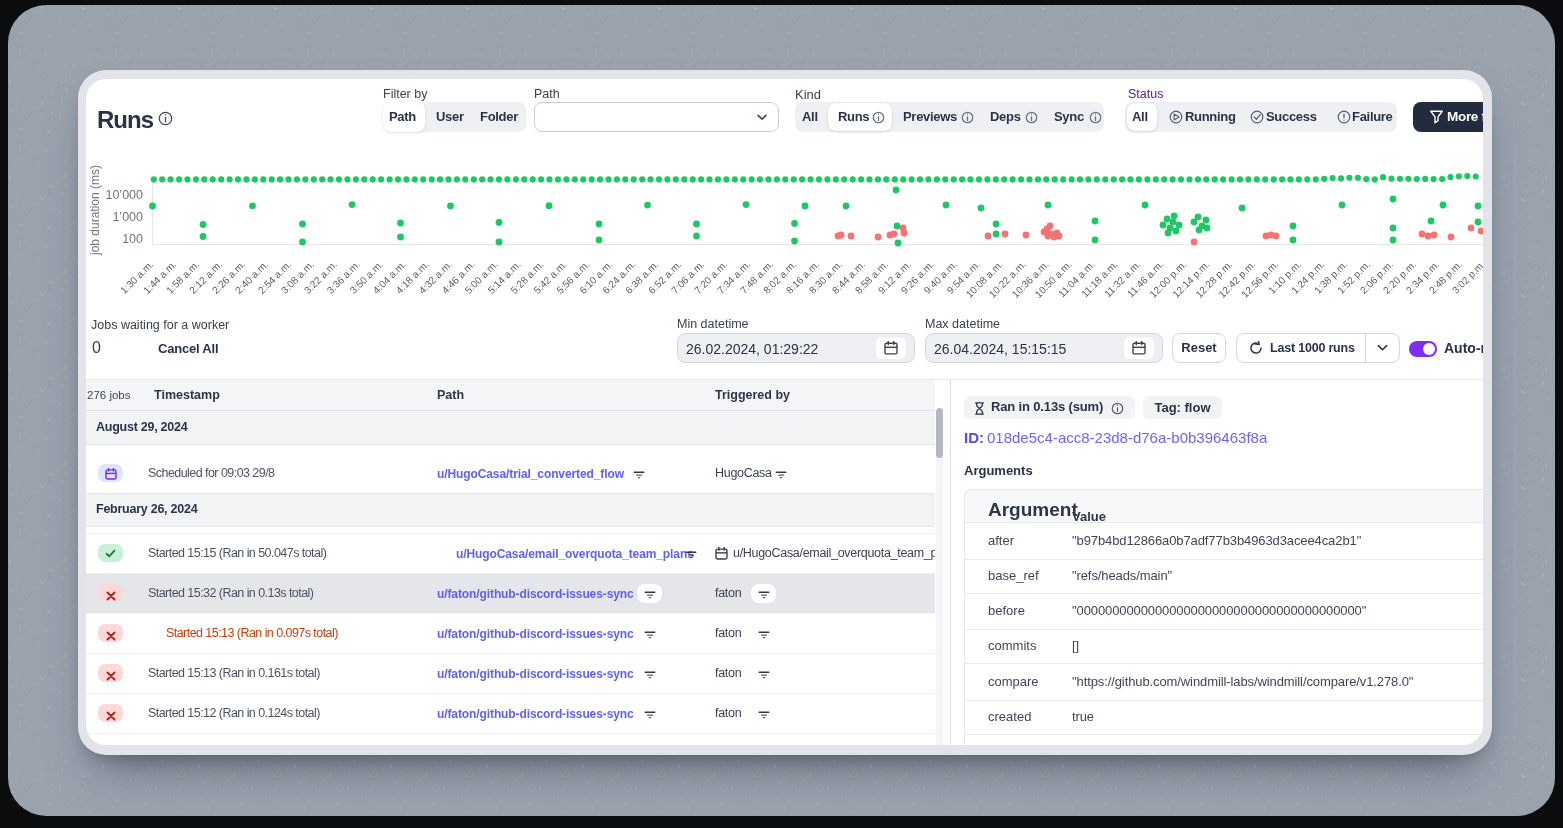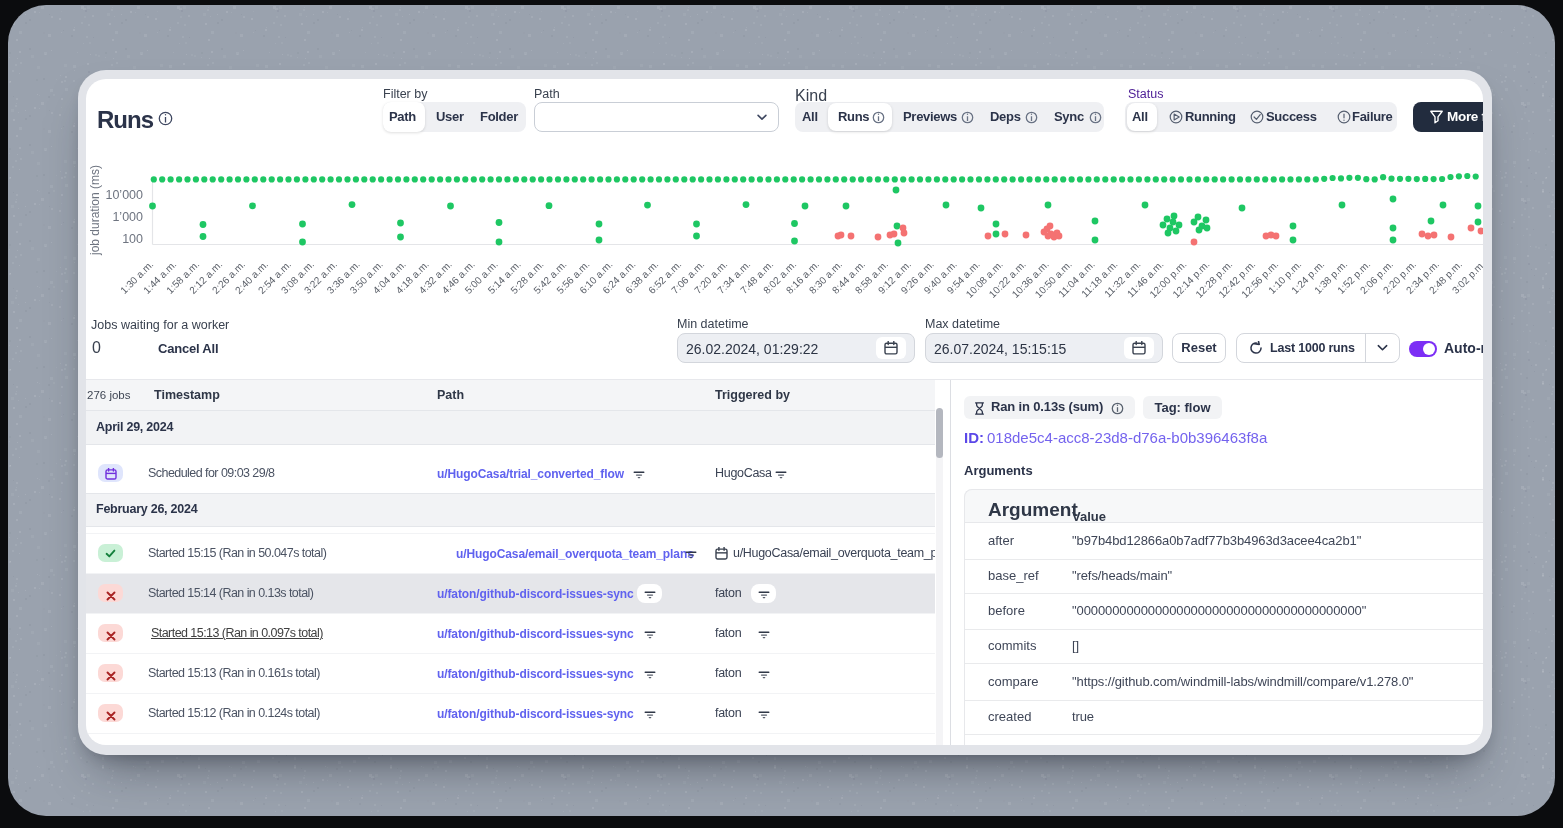--- a/index.html
+++ b/index.html
@@ -105,21 +105,21 @@
 <div style="position:absolute;left:78px;top:70px;width:1414px;height:685px;border-radius:28px;background:#e2e4e9;box-shadow:0 25px 45px -18px rgba(22,26,36,0.5),0 8px 16px -8px rgba(22,26,36,0.28);"></div>
 <div id="card" style="position:absolute;left:86px;top:79px;width:1397px;height:666px;border-radius:20px;background:#ffffff;overflow:hidden;">
 <div style="position:absolute;left:11px;top:27px;font-size:24px;font-weight:700;color:#2b3349;letter-spacing:-1px;">Runs</div>
     <div style="position:absolute;left:72px;top:32px;"><svg width="15" height="15" viewBox="0 0 15 15">
         <circle cx="7.5" cy="7.5" r="6.2" fill="none" stroke="#3e4760" stroke-width="1.3"></circle>
         <line x1="7.5" y1="6.0" x2="7.5" y2="11.4" stroke="#3e4760" stroke-width="1.3"></line>
         <circle cx="7.5" cy="3.75" r="0.7150000000000001" fill="#3e4760"></circle>
       </svg></div>
     <div style="position:absolute;left:297px;top:8px;font-size:12.5px;color:#39414f;">Filter by</div>
     <div style="position:absolute;left:448px;top:8px;font-size:12.5px;color:#39414f;">Path</div>
-    <div style="position:absolute;left:709px;top:8px;font-size:16px;color:#39414f;">Kind</div>
+    <div style="position:absolute;left:709px;top:8px;font-size:13px;color:#39414f;">Kind</div>
     <div style="position:absolute;left:1042px;top:8px;font-size:12.5px;color:#4c1d95;">Status</div>
     <div style="position:absolute;left:297px;top:23px;width:143px;height:30px;background:#eff0f3;border-radius:8px;"></div>
     <div style="position:absolute;left:297px;top:23px;width:42px;height:30px;background:#fff;border-radius:8px;box-shadow:0 1px 3px rgba(0,0,0,0.13);"></div>
     <div style="position:absolute;left:303px;top:23px;font-size:13px;font-weight:700;color:#2b3349;letter-spacing:-0.3px;height:30px;line-height:30px;white-space:nowrap;">Path</div>
     <div style="position:absolute;left:350px;top:23px;font-size:13px;font-weight:700;color:#2b3349;letter-spacing:-0.3px;height:30px;line-height:30px;white-space:nowrap;">User</div>
     <div style="position:absolute;left:394px;top:23px;font-size:13px;font-weight:700;color:#2b3349;letter-spacing:-0.3px;height:30px;line-height:30px;white-space:nowrap;">Folder</div>
     <div style="position:absolute;left:448px;top:23px;width:245px;height:30px;background:#fff;border:1px solid #c9ced6;border-radius:8px;"></div>
     <div style="position:absolute;left:669px;top:31px;"><svg width="14" height="14" viewBox="0 0 14 14">
         <path d="M3.08 5.32 L7.0 9.1 L10.92 5.32" fill="none" stroke="#3e4760" stroke-width="1.6" stroke-linecap="round" stroke-linejoin="round"></path>
       </svg></div>
@@ -495,21 +495,21 @@
     <div style="position:absolute;left:600px;top:262px;font-size:14px;color:#2c3444;">26.02.2024, 01:29:22</div>
     <div style="position:absolute;left:790px;top:258px;width:30px;height:22px;background:#fff;border-radius:6px;"></div>
     <div style="position:absolute;left:798px;top:262px;"><svg width="14" height="14" viewBox="0 0 14 14">
         <rect x="1.0" y="2.24" width="12.0" height="10.64" rx="1.6" fill="none" stroke="#39414f" stroke-width="1.4"></rect>
         <line x1="1.0" y1="6.3" x2="13.0" y2="6.3" stroke="#39414f" stroke-width="1.4"></line>
         <line x1="4.2" y1="0.28" x2="4.2" y2="3.5" stroke="#39414f" stroke-width="1.4" stroke-linecap="round"></line>
         <line x1="9.799999999999999" y1="0.28" x2="9.799999999999999" y2="3.5" stroke="#39414f" stroke-width="1.4" stroke-linecap="round"></line>
       </svg></div>
     <div style="position:absolute;left:839px;top:238px;font-size:12.5px;color:#39414f;">Max datetime</div>
     <div style="position:absolute;left:839px;top:254px;width:238px;height:30px;background:#edeff3;border:1px solid #d3d6dc;border-radius:8px;"></div>
-    <div style="position:absolute;left:848px;top:262px;font-size:14px;color:#2c3444;">26.07.2024, 15:15:15</div>
+    <div style="position:absolute;left:848px;top:262px;font-size:14px;color:#2c3444;">26.04.2024, 15:15:15</div>
     <div style="position:absolute;left:1038px;top:258px;width:30px;height:22px;background:#fff;border-radius:6px;"></div>
     <div style="position:absolute;left:1046px;top:262px;"><svg width="14" height="14" viewBox="0 0 14 14">
         <rect x="1.0" y="2.24" width="12.0" height="10.64" rx="1.6" fill="none" stroke="#39414f" stroke-width="1.4"></rect>
         <line x1="1.0" y1="6.3" x2="13.0" y2="6.3" stroke="#39414f" stroke-width="1.4"></line>
         <line x1="4.2" y1="0.28" x2="4.2" y2="3.5" stroke="#39414f" stroke-width="1.4" stroke-linecap="round"></line>
         <line x1="9.799999999999999" y1="0.28" x2="9.799999999999999" y2="3.5" stroke="#39414f" stroke-width="1.4" stroke-linecap="round"></line>
       </svg></div>
     <div style="position:absolute;left:1086px;top:254px;width:54px;height:30px;background:#fff;border:1px solid #d3d6dc;border-radius:8px;text-align:center;line-height:28px;font-size:13px;font-weight:700;color:#2b3349;">Reset</div>
     <div style="position:absolute;left:1150px;top:254px;width:164px;height:30px;background:#fff;border:1px solid #d3d6dc;border-radius:8px;"></div>
     <div style="position:absolute;left:1163px;top:262px;"><svg width="14" height="14" viewBox="0 0 14 14">
@@ -526,21 +526,21 @@
     <div style="position:absolute;left:1358px;top:261px;font-size:14px;font-weight:700;color:#2b3349;white-space:nowrap;">Auto-refresh</div>
     <div style="position:absolute;left:0px;top:300px;width:1397px;height:1px;background:#e7e8ec;"></div>
     <div style="position:absolute;left:864px;top:301px;width:1px;height:365px;background:#dcdee3;"></div>
     <div style="position:absolute;left:0px;top:301px;width:849px;height:365px;overflow:hidden;">
       <div style="position:absolute;left:0px;top:0px;width:864px;height:31px;background:#f4f5f7;border-bottom:1px solid #e4e6ea;"></div>
       <div style="position:absolute;left:1px;top:9px;font-size:11.5px;color:#3f4654;">276 jobs</div>
       <div style="position:absolute;left:68px;top:8px;font-size:12.5px;font-weight:700;color:#2f3747;">Timestamp</div>
       <div style="position:absolute;left:351px;top:8px;font-size:12.5px;font-weight:700;color:#2f3747;">Path</div>
       <div style="position:absolute;left:629px;top:8px;font-size:12.5px;font-weight:700;color:#2f3747;">Triggered by</div>
       <div style="position:absolute;left:0px;top:31px;width:864px;height:34px;background:#f2f3f5;border-bottom:1px solid #e4e6ea;"></div>
-      <div style="position:absolute;left:10px;top:40px;font-size:12.5px;font-weight:700;color:#2b3349;letter-spacing:-0.25px;">April 29, 2024</div>
+      <div style="position:absolute;left:10px;top:40px;font-size:12.5px;font-weight:700;color:#2b3349;letter-spacing:-0.25px;">August 29, 2024</div>
       <div style="position:absolute;left:12px;top:84px;width:25px;height:18px;background:#dfe5fc;border-radius:7px;"></div>
       <div style="position:absolute;left:19px;top:86px;"><svg width="12" height="12" viewBox="0 0 12 12">
           <rect x="1.0" y="1.92" width="10.0" height="9.120000000000001" rx="1.6" fill="none" stroke="#7030dd" stroke-width="1.4"></rect>
           <line x1="1.0" y1="5.4" x2="11.0" y2="5.4" stroke="#7030dd" stroke-width="1.4"></line>
           <line x1="3.5999999999999996" y1="0.24" x2="3.5999999999999996" y2="3.0" stroke="#7030dd" stroke-width="1.4" stroke-linecap="round"></line>
           <line x1="8.399999999999999" y1="0.24" x2="8.399999999999999" y2="3.0" stroke="#7030dd" stroke-width="1.4" stroke-linecap="round"></line>
         </svg></div>
       <div style="position:absolute;left:62px;top:86px;font-size:12.5px;color:#4b5363;letter-spacing:-0.55px;white-space:nowrap;">Scheduled for 09:03 29/8</div>
       <div style="position:absolute;left:351px;top:87px;font-size:12px;font-weight:700;color:#6062ef;letter-spacing:-0.1px;white-space:nowrap;">u/HugoCasa/trial_converted_flow</div>
       <div style="position:absolute;left:547px;top:87px;"><svg width="12" height="12" viewBox="0 0 12 12">
@@ -574,41 +574,41 @@
           <line x1="3.9" y1="0.26" x2="3.9" y2="3.25" stroke="#39414f" stroke-width="1.4" stroke-linecap="round"></line>
           <line x1="9.1" y1="0.26" x2="9.1" y2="3.25" stroke="#39414f" stroke-width="1.4" stroke-linecap="round"></line>
         </svg></div>
       <div style="position:absolute;left:647px;top:166px;font-size:12.5px;color:#3a4254;letter-spacing:-0.3px;white-space:nowrap;">u/HugoCasa/email_overquota_team_pl</div>
       <div style="position:absolute;left:0px;top:194px;width:864px;height:39px;background:#e5e6ea;"></div>
       <div style="position:absolute;left:0px;top:193px;width:864px;height:1px;background:#f2f3f5;"></div>
       <div style="position:absolute;left:12px;top:204px;width:25px;height:18px;background:#fcd9d6;border-radius:7px;"></div>
       <div style="position:absolute;left:20px;top:207px;"><svg width="10" height="10" viewBox="0 0 10 10">
           <path d="M1.5 1.5 L8.5 8.5 M8.5 1.5 L1.5 8.5" fill="none" stroke="#a82222" stroke-width="1.9" stroke-linecap="round"></path>
         </svg></div>
-      <div style="position:absolute;left:62px;top:206px;font-size:12.5px;color:#4b5363;letter-spacing:-0.55px;white-space:nowrap;">Started 15:14 (Ran in 0.13s total)</div>
+      <div style="position:absolute;left:62px;top:206px;font-size:12.5px;color:#4b5363;letter-spacing:-0.55px;white-space:nowrap;">Started 15:32 (Ran in 0.13s total)</div>
       <div style="position:absolute;left:351px;top:207px;font-size:12px;font-weight:700;color:#6062ef;letter-spacing:-0.1px;white-space:nowrap;">u/faton/github-discord-issues-sync</div>
       <div style="position:absolute;left:551px;top:204px;width:25px;height:19px;background:#fff;border-radius:8px;"></div>
       <div style="position:absolute;left:558px;top:207px;"><svg width="12" height="12" viewBox="0 0 12 12">
           <line x1="1.2" y1="3.3" x2="10.8" y2="3.3" stroke="#2f3747" stroke-width="1.4" stroke-linecap="round"></line>
           <line x1="3.5" y1="6" x2="8.5" y2="6" stroke="#2f3747" stroke-width="1.25" stroke-linecap="round" opacity="0.8"></line>
           <line x1="5.3" y1="8.5" x2="6.7" y2="8.5" stroke="#2f3747" stroke-width="1.25" stroke-linecap="round" opacity="0.8"></line>
         </svg></div>
       <div style="position:absolute;left:629px;top:206px;font-size:12.5px;color:#3a4254;letter-spacing:-0.3px;white-space:nowrap;">faton</div>
       <div style="position:absolute;left:665px;top:204px;width:25px;height:19px;background:#fff;border-radius:8px;"></div>
       <div style="position:absolute;left:672px;top:207px;"><svg width="12" height="12" viewBox="0 0 12 12">
           <line x1="1.2" y1="3.3" x2="10.8" y2="3.3" stroke="#2f3747" stroke-width="1.4" stroke-linecap="round"></line>
           <line x1="3.5" y1="6" x2="8.5" y2="6" stroke="#2f3747" stroke-width="1.25" stroke-linecap="round" opacity="0.8"></line>
           <line x1="5.3" y1="8.5" x2="6.7" y2="8.5" stroke="#2f3747" stroke-width="1.25" stroke-linecap="round" opacity="0.8"></line>
         </svg></div>
       <div style="position:absolute;left:0px;top:233px;width:864px;height:1px;background:#f2f3f5;"></div>
       <div style="position:absolute;left:12px;top:244px;width:25px;height:18px;background:#fcd9d6;border-radius:7px;"></div>
       <div style="position:absolute;left:20px;top:247px;"><svg width="10" height="10" viewBox="0 0 10 10">
           <path d="M1.5 1.5 L8.5 8.5 M8.5 1.5 L1.5 8.5" fill="none" stroke="#a82222" stroke-width="1.9" stroke-linecap="round"></path>
         </svg></div>
-      <div style="position:absolute;left:65px;top:246px;font-size:12.5px;color:#404040;letter-spacing:-0.55px;white-space:nowrap;text-decoration:underline;">Started 15:13 (Ran in 0.097s total)</div>
+      <div style="position:absolute;left:80px;top:246px;font-size:12.5px;color:#c2410c;letter-spacing:-0.55px;white-space:nowrap;">Started 15:13 (Ran in 0.097s total)</div>
       <div style="position:absolute;left:351px;top:247px;font-size:12px;font-weight:700;color:#6062ef;letter-spacing:-0.1px;white-space:nowrap;">u/faton/github-discord-issues-sync</div>
       <div style="position:absolute;left:558px;top:247px;"><svg width="12" height="12" viewBox="0 0 12 12">
           <line x1="1.2" y1="3.3" x2="10.8" y2="3.3" stroke="#2f3747" stroke-width="1.4" stroke-linecap="round"></line>
           <line x1="3.5" y1="6" x2="8.5" y2="6" stroke="#2f3747" stroke-width="1.25" stroke-linecap="round" opacity="0.8"></line>
           <line x1="5.3" y1="8.5" x2="6.7" y2="8.5" stroke="#2f3747" stroke-width="1.25" stroke-linecap="round" opacity="0.8"></line>
         </svg></div>
       <div style="position:absolute;left:629px;top:246px;font-size:12.5px;color:#3a4254;letter-spacing:-0.3px;white-space:nowrap;">faton</div>
       <div style="position:absolute;left:672px;top:247px;"><svg width="12" height="12" viewBox="0 0 12 12">
           <line x1="1.2" y1="3.3" x2="10.8" y2="3.3" stroke="#2f3747" stroke-width="1.4" stroke-linecap="round"></line>
           <line x1="3.5" y1="6" x2="8.5" y2="6" stroke="#2f3747" stroke-width="1.25" stroke-linecap="round" opacity="0.8"></line>

